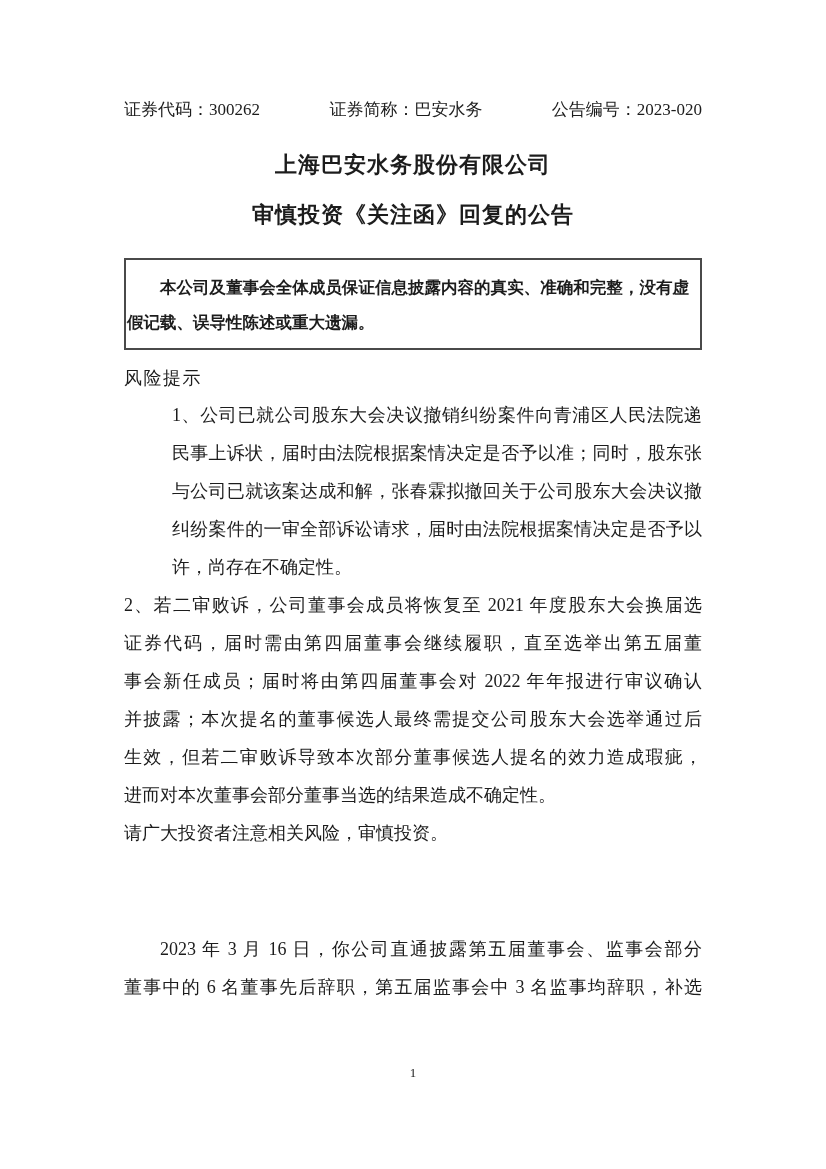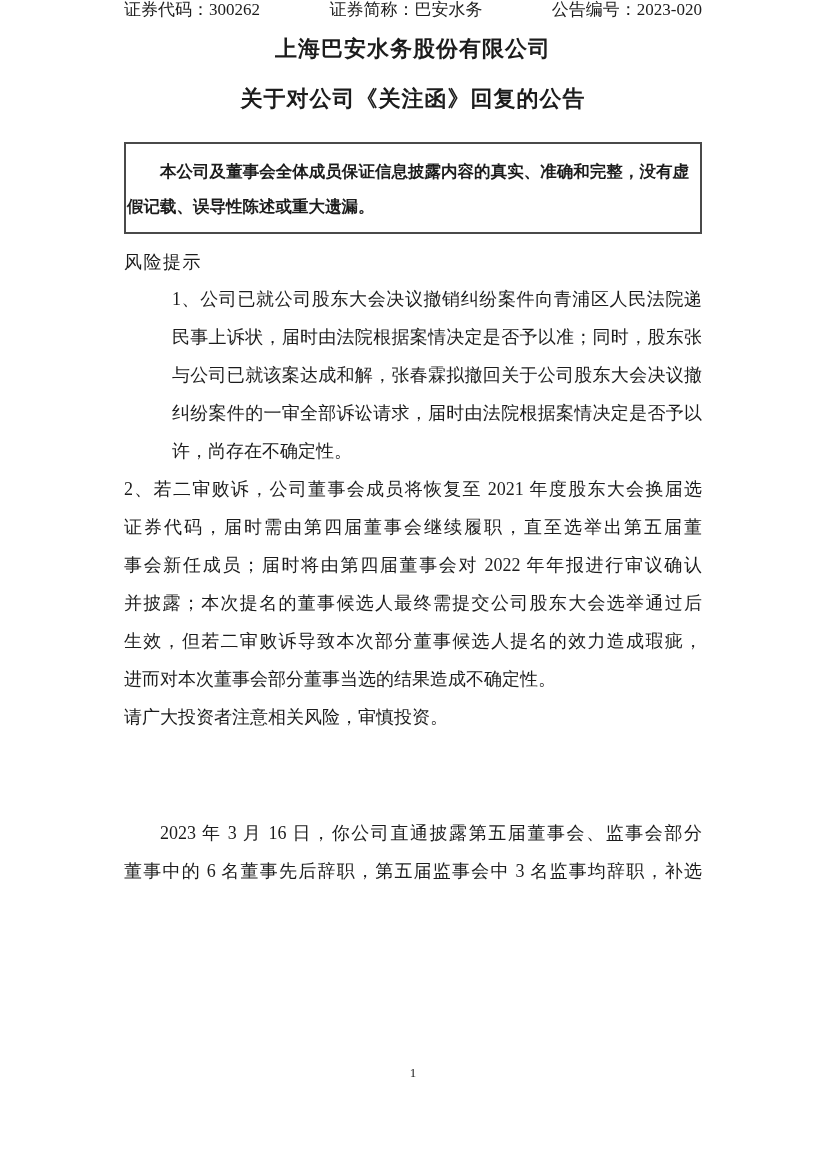--- a/index.html
+++ b/index.html
@@ -10,27 +10,28 @@
     background: #ffffff;
     overflow: hidden;
     font-family: "Liberation Serif", "DejaVu Serif", serif;
     color: #1c1c1c;
   }
   .content { margin: 0 124px; width: 578px; }
 
   .doc-header {
     display: flex;
     justify-content: space-between;
+    padding-top: 100px;
     font-size: 17px;
     line-height: 20px;
     white-space: nowrap;
   }
 
   .title-company {
-    margin: 16px 0 0 0;
+    margin: 32px 0 0 0;
     font-family: "Liberation Sans", "DejaVu Sans", sans-serif;
     font-size: 22px;
     font-weight: bold;
     text-align: center;
     letter-spacing: 1px;
     line-height: 26px;
   }
   .title-announcement {
     margin: 24px 0 0 0;
     font-family: "Liberation Sans", "DejaVu Sans", sans-serif;
@@ -93,21 +94,21 @@
 <div class="page">
   <div class="content">
 
     <div class="doc-header">
       <span>证券代码：300262</span>
       <span>证券简称：巴安水务</span>
       <span>公告编号：2023-020</span>
     </div>
 
     <div class="title-company">上海巴安水务股份有限公司</div>
-    <div class="title-announcement">关于对公司《关注函》回复的公告</div>
+    <div class="title-announcement">审慎投资《关注函》回复的公告</div>
 
     <div class="statement-box">
       <div class="statement-line fill indent">本公司及董事会全体成员保证信息披露内容的真实、准确和完整，没有虚</div>
       <div class="statement-line end">假记载、误导性陈述或重大遗漏。</div>
     </div>
 
     <div class="risk-heading">风险提示</div>
 
     <div class="para first-para">
       <div class="body-line fill">1、公司已就公司股东大会决议撤销纠纷案件向青浦区人民法院递交</div>

